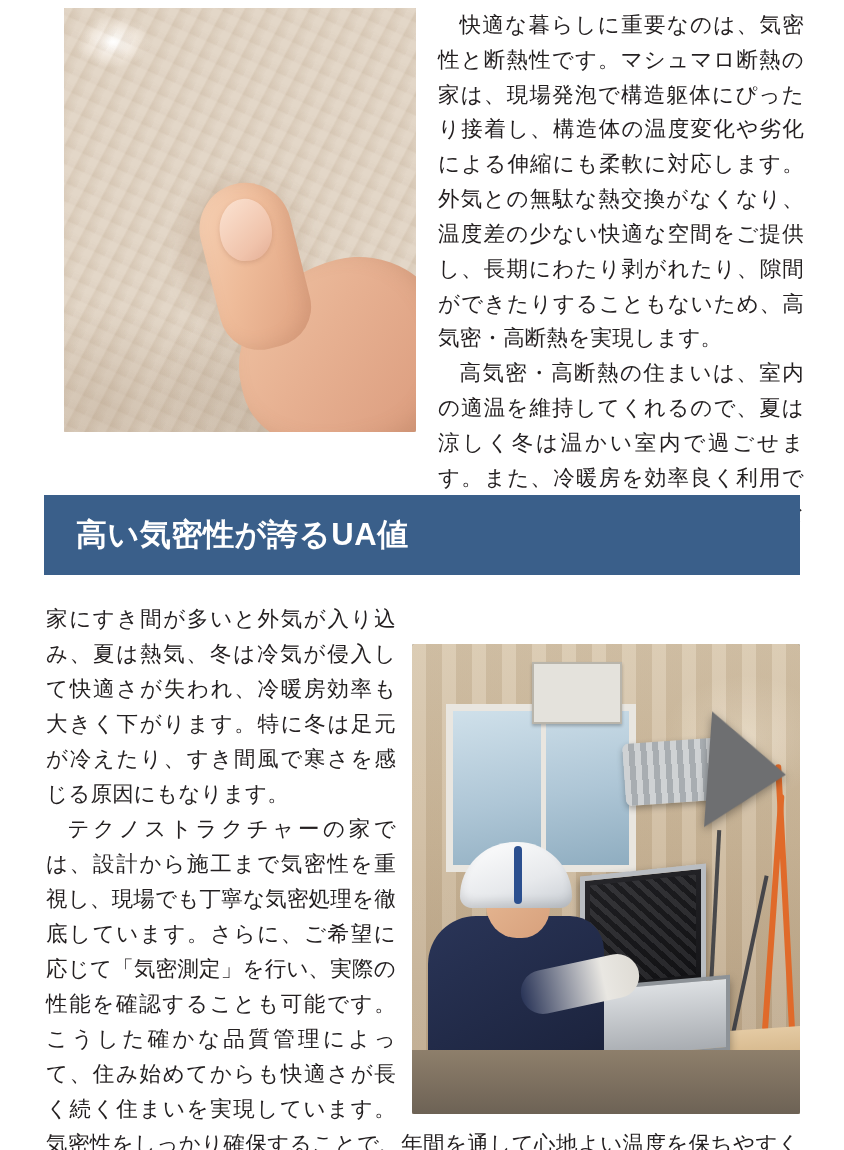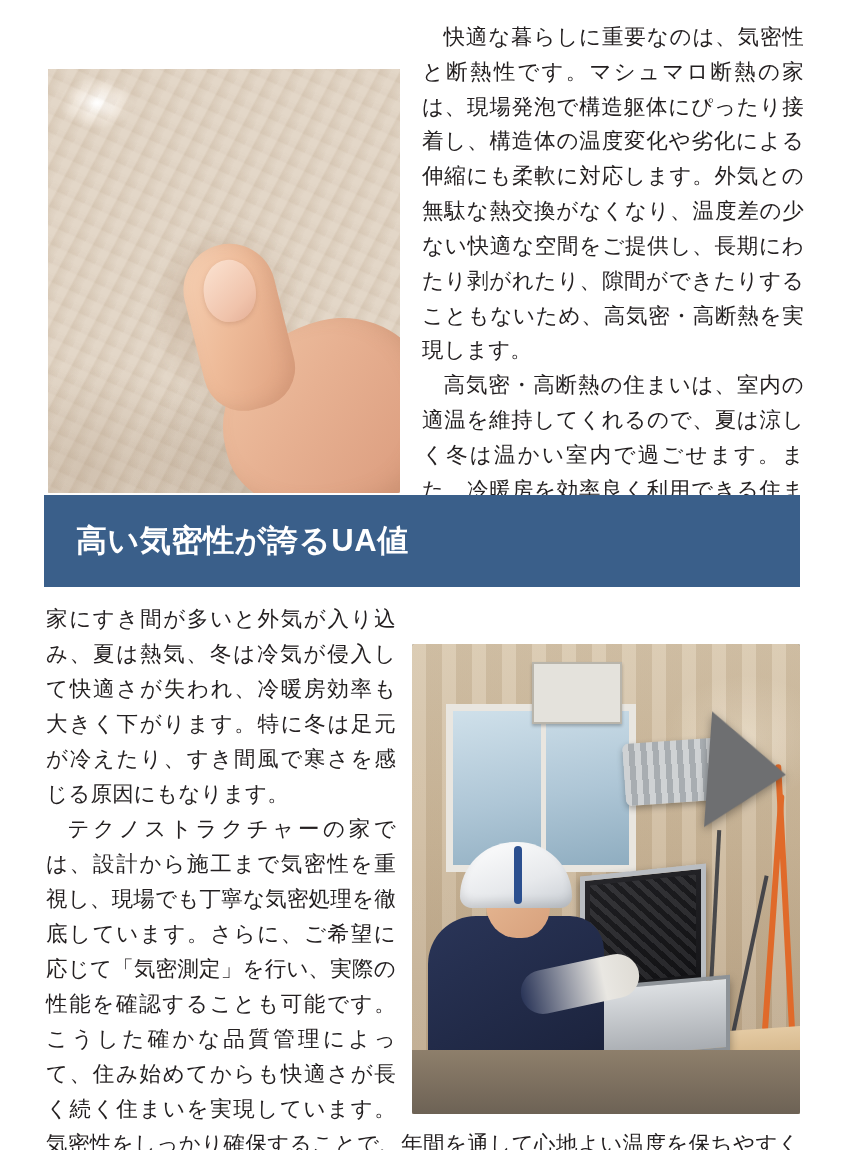--- a/index.html
+++ b/index.html
@@ -12,24 +12,23 @@
     height: 1150px;
     position: relative;
     font-family: "Liberation Sans", "DejaVu Sans", sans-serif;
     color: #231f20;
     overflow: hidden;
   }
 
   
   .section-top {
     display: flex;
-    align-items: center;
-    padding: 8px 40px 0 48px;
-    box-sizing: border-box;
-    margin-top: 12px;
+    align-items: flex-start;
+    padding: 8px 40px 0 64px;
+    box-sizing: border-box;
   }
 
   .photo-foam {
     width: 352px;
     height: 424px;
     flex: 0 0 352px;
     border-radius: 2px;
     position: relative;
     overflow: hidden;
     background: #f3ece5;
@@ -133,21 +132,21 @@
     margin: 0;
     text-indent: 1em;
   }
 
   
   .heading-bar {
     position: absolute;
     left: 44px;
     top: 495px;
     width: 756px;
-    height: 92px;
+    height: 80px;
     background: #3a5f8a;
     display: flex;
     align-items: center;
     box-sizing: border-box;
     padding-left: 32px;
   }
   .heading-bar .heading-text {
     color: #ffffff;
     font-size: 31px;
     font-weight: bold;

